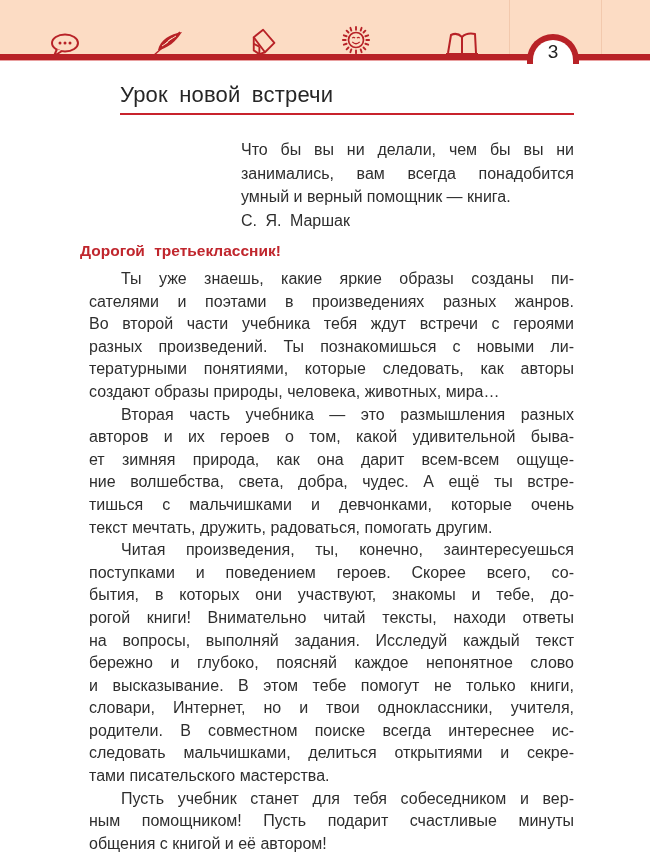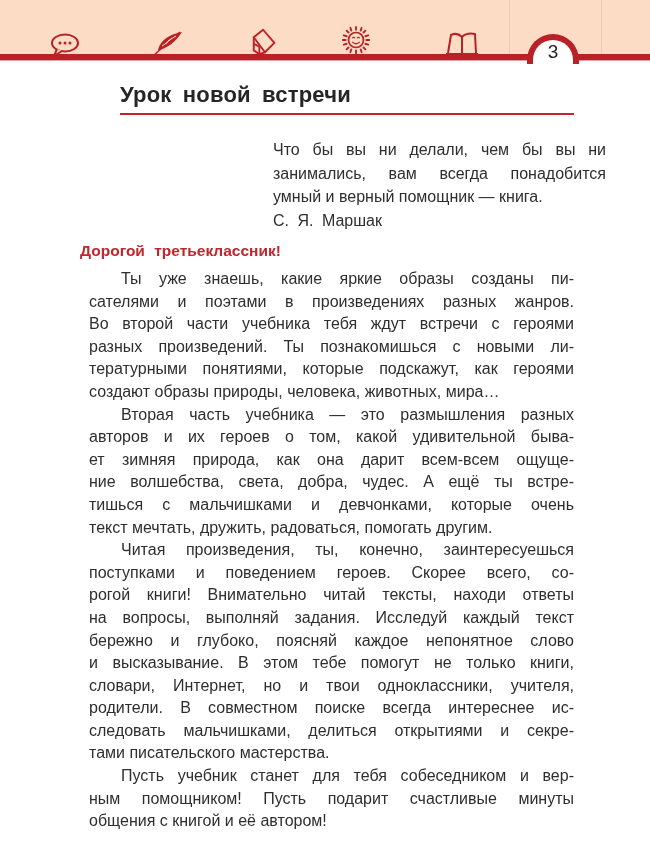--- a/index.html
+++ b/index.html
@@ -32,31 +32,31 @@
       position: absolute; left: 533px; top: 40px; width: 40px; height: 26px;
       background: #ffffff; border-radius: 20px 20px 0 0;
     }
     .page-number {
       position: absolute; left: 533px; top: 42px; width: 40px; text-align: center;
       font-size: 19px; color: #222; line-height: 20px;
     }
 
     .lesson-title {
       position: absolute; left: 120px; top: 82px;
-      font-size: 22px; font-weight: bold; color: #262626; word-spacing: 5px;
+      font-size: 22px; font-weight: normal; color: #262626; word-spacing: 5px;
       letter-spacing: 0.2px;
     }
     .title-rule {
       position: absolute; left: 120px; top: 113px; width: 454px; height: 2px;
       background: #c8232c;
     }
 
     .epigraph {
       position: absolute; left: 241px; top: 138px; width: 333px;
-      font-size: 16px; line-height: 23.5px; color: #2e2e2e; margin-left: 32px;
+      font-size: 16px; line-height: 23.5px; color: #2e2e2e;
     }
     .epigraph-line { display: block; text-align: justify; text-align-last: justify; white-space: nowrap; }
     .epigraph-line.last { text-align-last: left; }
     .epigraph-author { display: block; text-align: left; word-spacing: 4px; }
 
     .salutation {
       position: absolute; left: 80px; top: 242px; width: 500px; 
       font-size: 15.5px; font-weight: bold; color: #c0262d; word-spacing: 5px;
     }
 
@@ -152,30 +152,31 @@
   <span class="epigraph-author">С. Я. Маршак</span>
 </div>
 
 <div class="salutation">Дорогой третьеклассник!</div>
 
 <div class="body-text">
   <span class="line indent">Ты уже знаешь, какие яркие образы созданы пи-</span>
   <span class="line">сателями и поэтами в произведениях разных жанров.</span>
   <span class="line">Во второй части учебника тебя ждут встречи с героями</span>
   <span class="line">разных произведений. Ты познакомишься с новыми ли-</span>
-  <span class="line">тературными понятиями, которые подскажут, как героями</span>
+  <span class="line">тературными понятиями, которые следовать, как авторы</span>
   <span class="line end">создают образы природы, человека, животных, мира…</span>
   <span class="line indent">Вторая часть учебника — это размышления разных</span>
   <span class="line">авторов и их героев о том, какой удивительной быва-</span>
   <span class="line">ет зимняя природа, как она дарит всем-всем ощуще-</span>
   <span class="line">ние волшебства, света, добра, чудес. А ещё ты встре-</span>
   <span class="line">тишься с мальчишками и девчонками, которые очень</span>
   <span class="line end">текст мечтать, дружить, радоваться, помогать другим.</span>
   <span class="line indent">Читая произведения, ты, конечно, заинтересуешься</span>
   <span class="line">поступками и поведением героев. Скорее всего, со-</span>
+  <span class="line">бытия, в которых они участвуют, знакомы и тебе, до-</span>
   <span class="line">рогой книги! Внимательно читай тексты, находи ответы</span>
   <span class="line">на вопросы, выполняй задания. Исследуй каждый текст</span>
   <span class="line">бережно и глубоко, поясняй каждое непонятное слово</span>
   <span class="line">и высказывание. В этом тебе помогут не только книги,</span>
   <span class="line">словари, Интернет, но и твои одноклассники, учителя,</span>
   <span class="line">родители. В совместном поиске всегда интереснее ис-</span>
   <span class="line">следовать мальчишками, делиться открытиями и секре-</span>
   <span class="line end">тами писательского мастерства.</span>
   <span class="line indent">Пусть учебник станет для тебя собеседником и вер-</span>
   <span class="line">ным помощником! Пусть подарит счастливые минуты</span>

